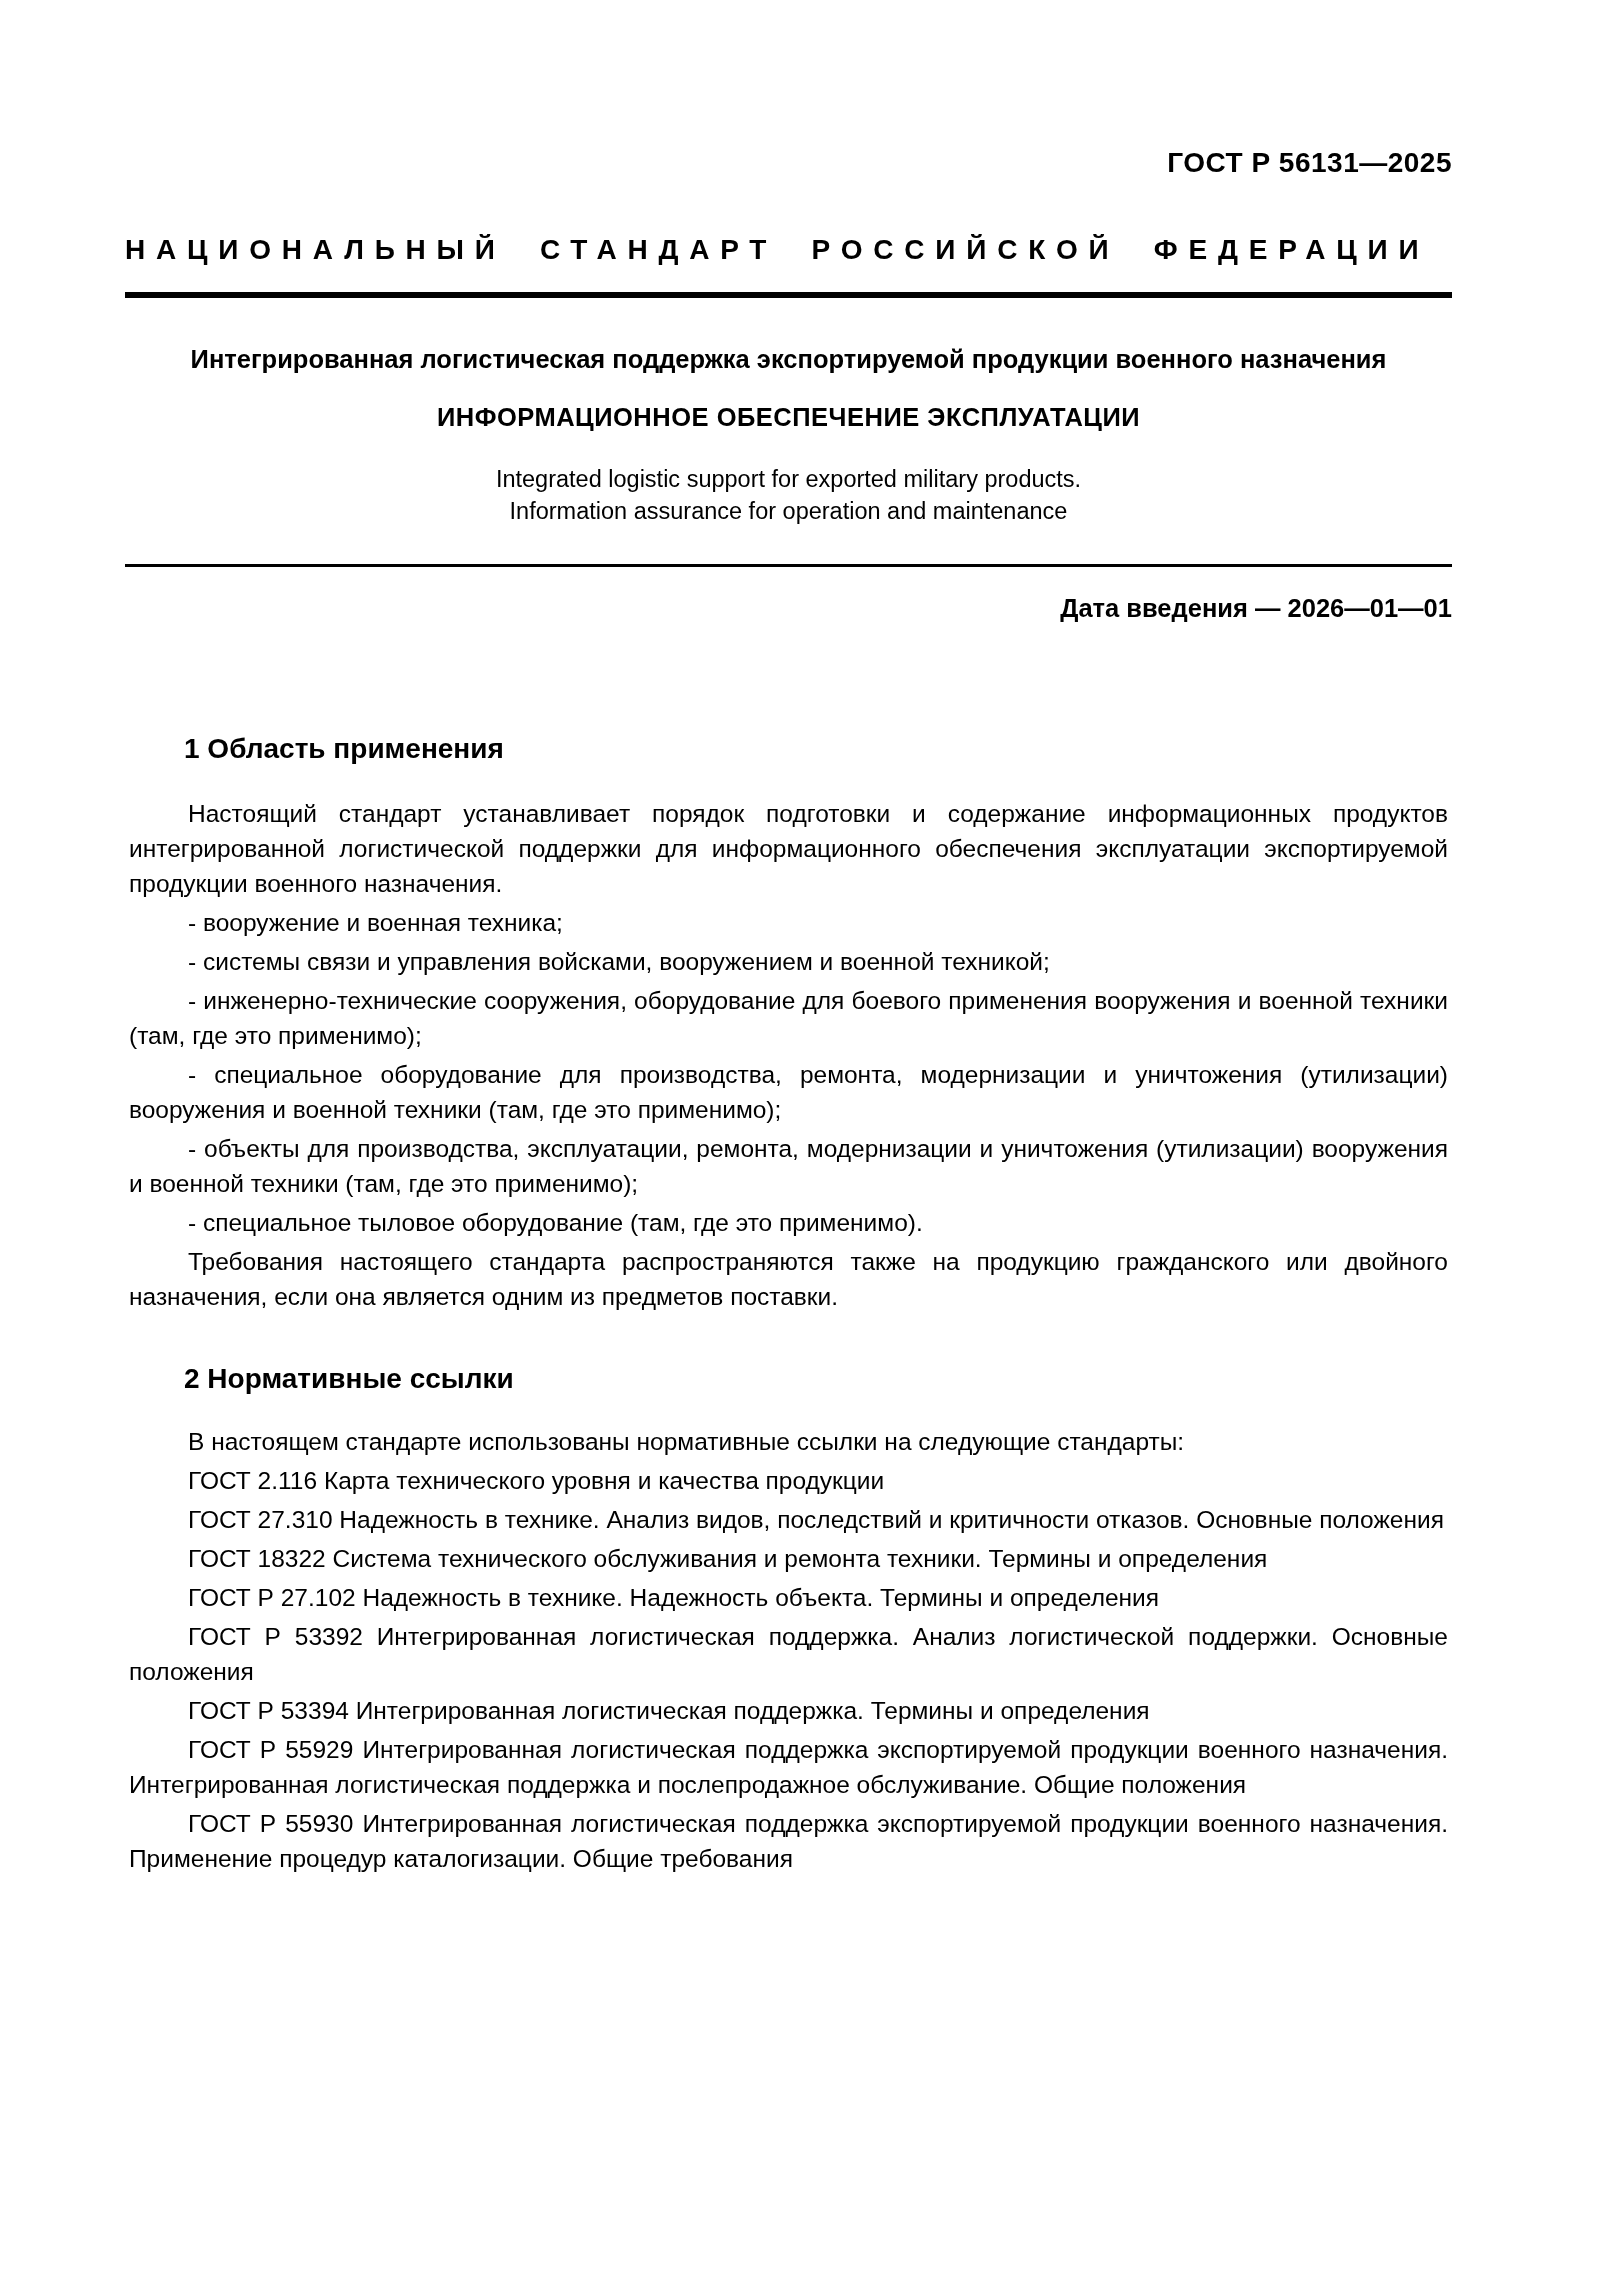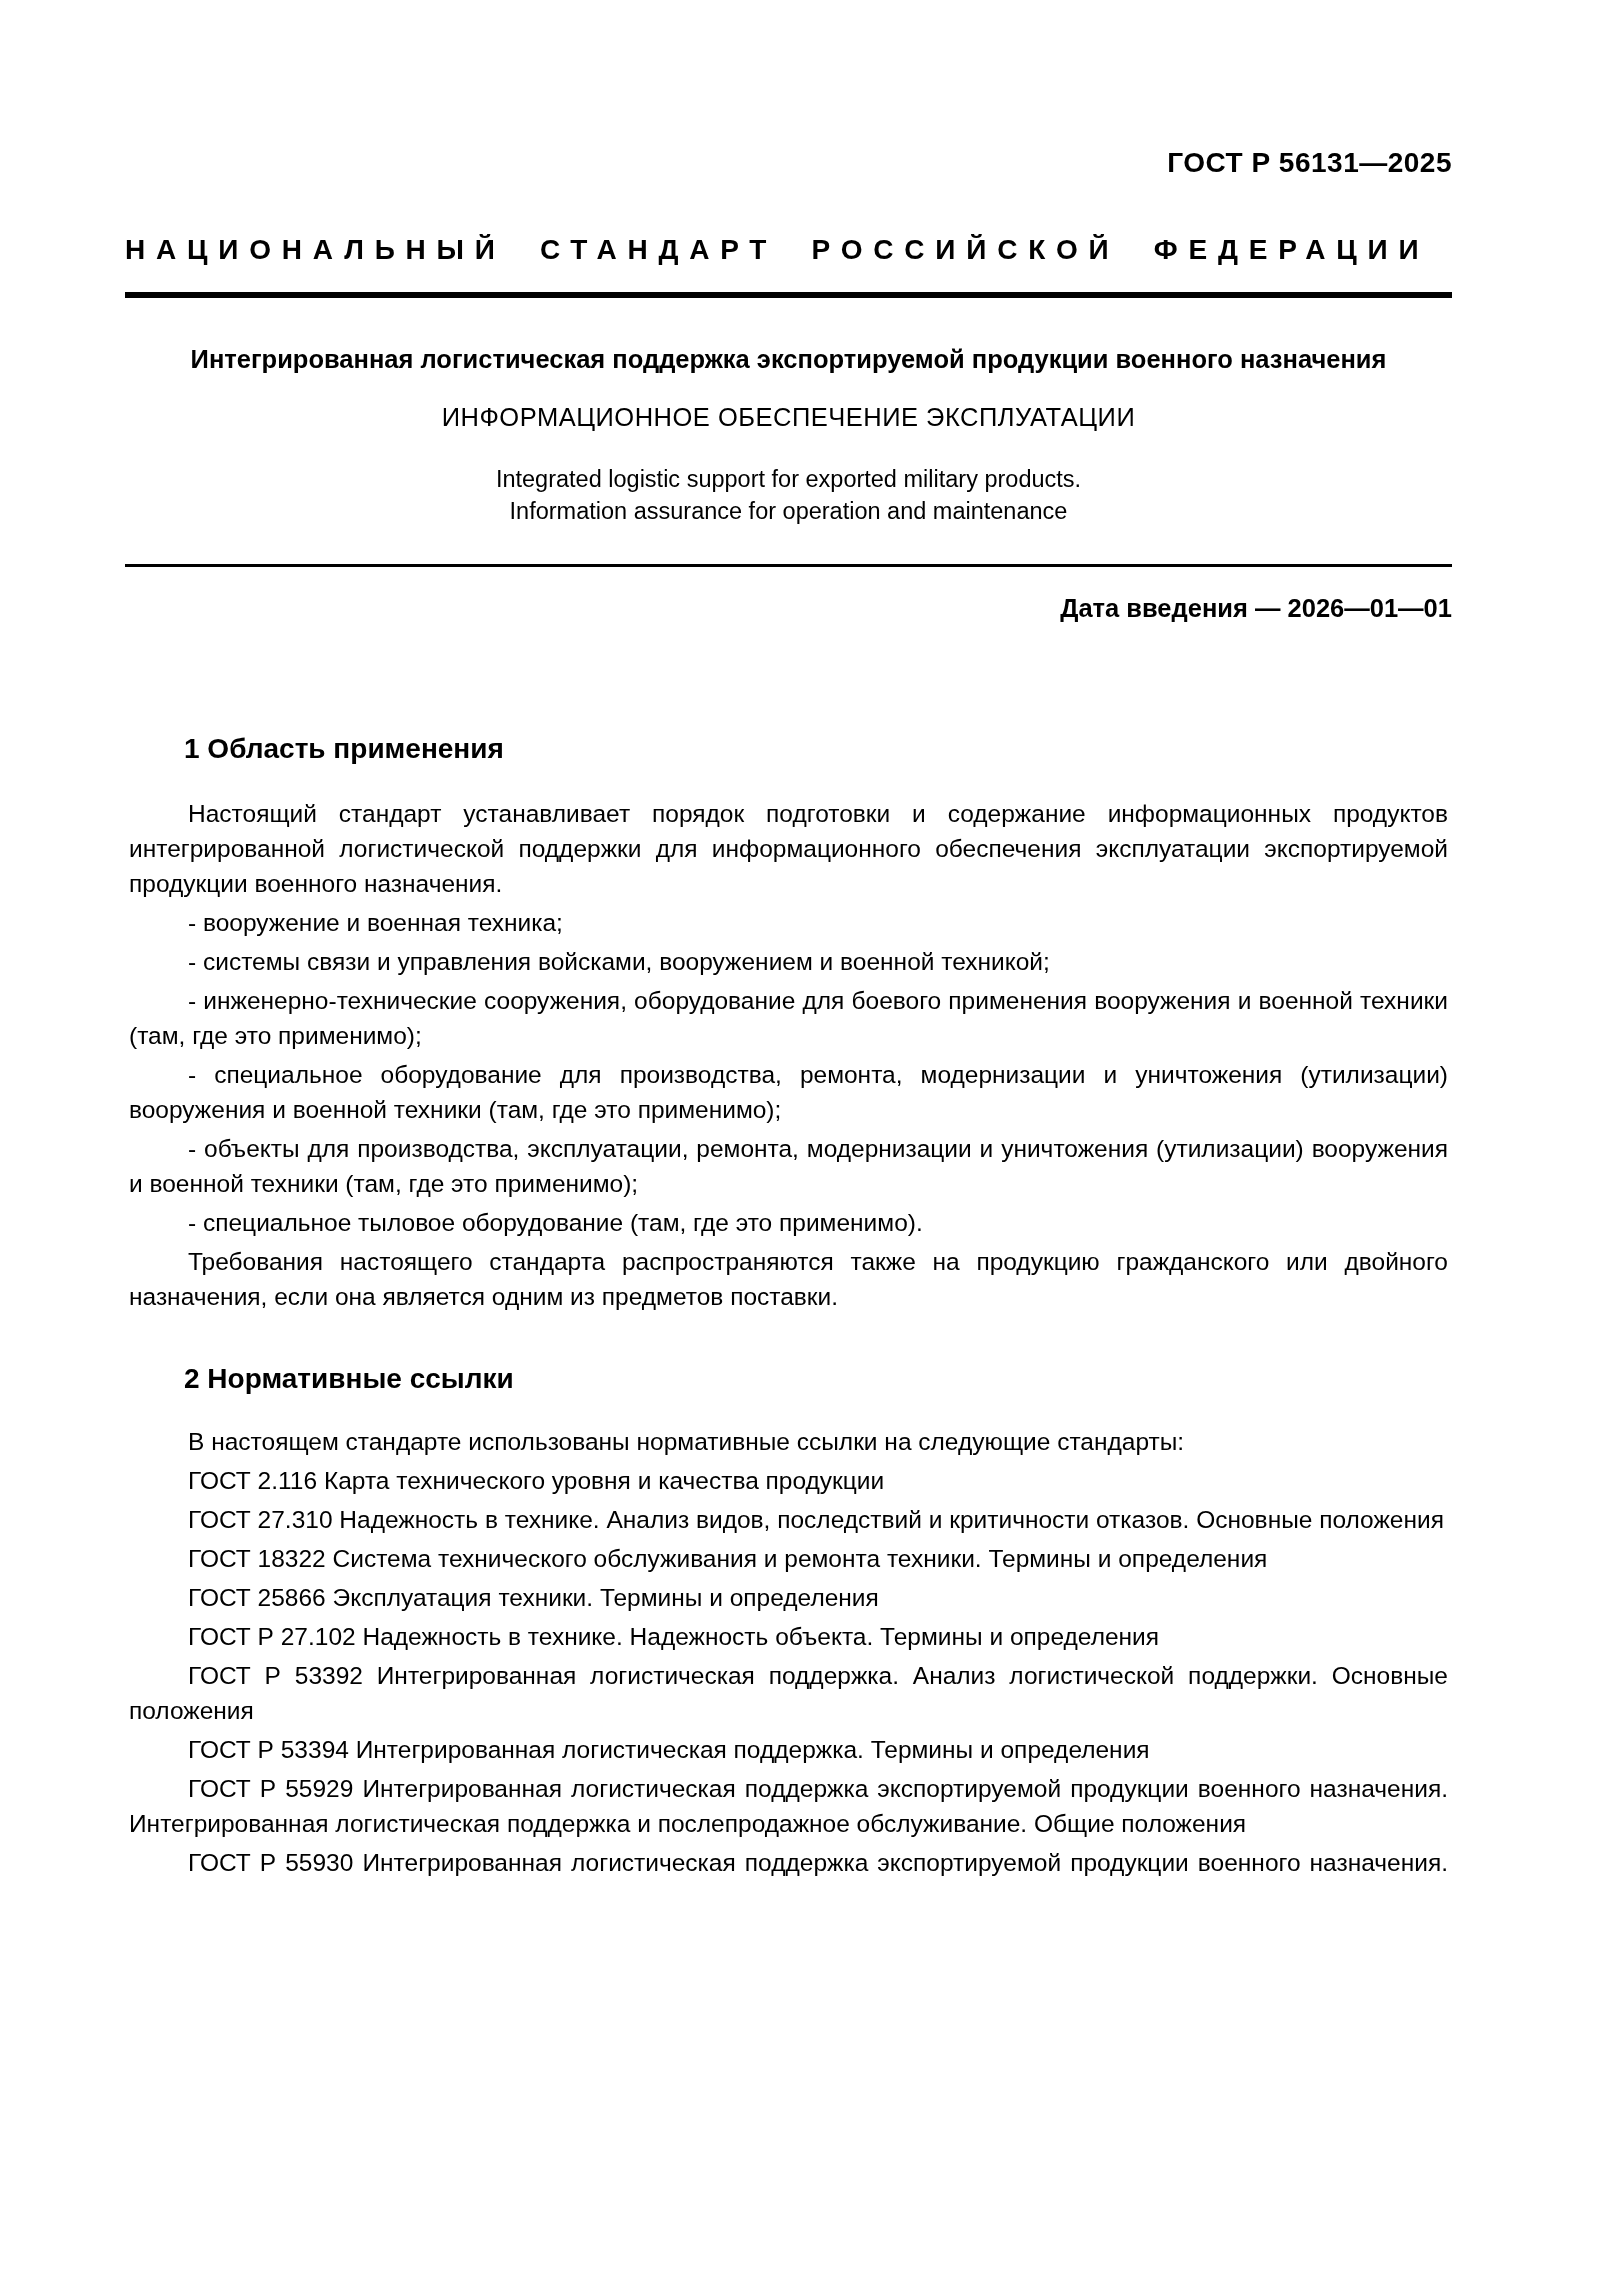--- a/index.html
+++ b/index.html
@@ -44,21 +44,21 @@
   }
   .title-ru {
     margin-top: 47px;
     font-size: 25.5px;
     font-weight: 700;
     text-align: center;
   }
   .subtitle-ru {
     margin-top: 29px;
     font-size: 25.5px;
-    font-weight: 400;
+    font-weight: 700;
     text-align: center;
     letter-spacing: 0.5px;
   }
   .title-en {
     margin-top: 31px;
     font-size: 23.5px;
     font-weight: 400;
     text-align: center;
     line-height: 32px;
   }
@@ -147,21 +147,20 @@
   <p class="p">- объекты для производства, эксплуатации, ремонта, модернизации и уничтожения (утилизации) вооружения и военной техники (там, где это применимо);</p>
   <p class="p">- специальное тыловое оборудование (там, где это применимо).</p>
   <p class="p">Требования настоящего стандарта распространяются также на продукцию гражданского или двойного назначения, если она является одним из предметов поставки.</p>
 
   <h2 class="section-heading second">2 Нормативные ссылки</h2>
 
   <p class="p">В настоящем стандарте использованы нормативные ссылки на следующие стандарты:</p>
   <p class="p">ГОСТ 2.116 Карта технического уровня и качества продукции</p>
   <p class="p">ГОСТ 27.310 Надежность в технике. Анализ видов, последствий и критичности отказов. Основные положения</p>
   <p class="p">ГОСТ 18322 Система технического обслуживания и ремонта техники. Термины и определения</p>
-  <p class="p">ГОСТ 25866 Эксплуатация техники. Термины и определения</p>
   <p class="p">ГОСТ Р 27.102 Надежность в технике. Надежность объекта. Термины и определения</p>
   <p class="p">ГОСТ Р 53392 Интегрированная логистическая поддержка. Анализ логистической поддержки. Основные положения</p>
   <p class="p">ГОСТ Р 53394 Интегрированная логистическая поддержка. Термины и определения</p>
   <p class="p">ГОСТ Р 55929 Интегрированная логистическая поддержка экспортируемой продукции военного назначения. Интегрированная логистическая поддержка и послепродажное обслуживание. Общие положения</p>
   <p class="p">ГОСТ Р 55930 Интегрированная логистическая поддержка экспортируемой продукции военного назначения. Применение процедур каталогизации. Общие требования</p>
 
   <hr class="footer-rule">
   <div class="edition-note">Издание официальное</div>
   <div class="page-number">1</div>
 

